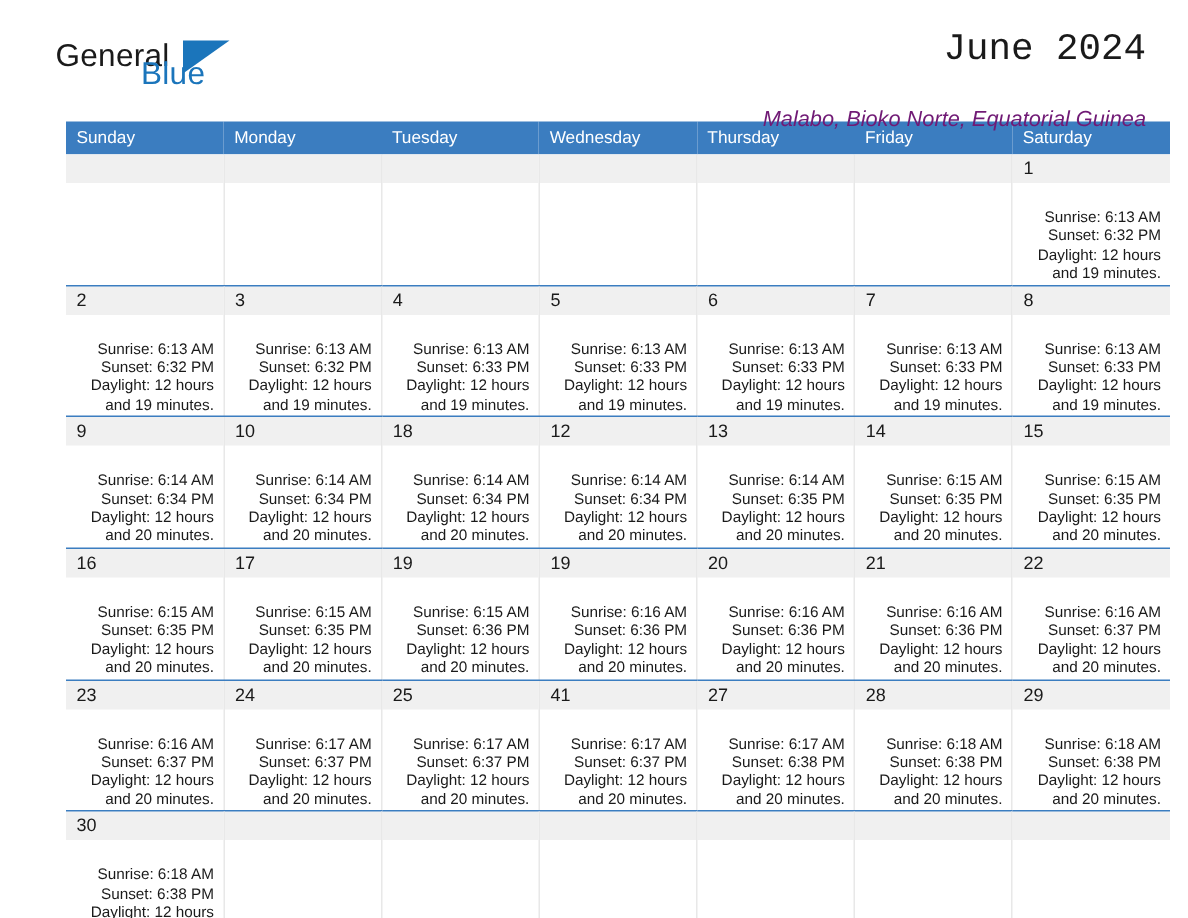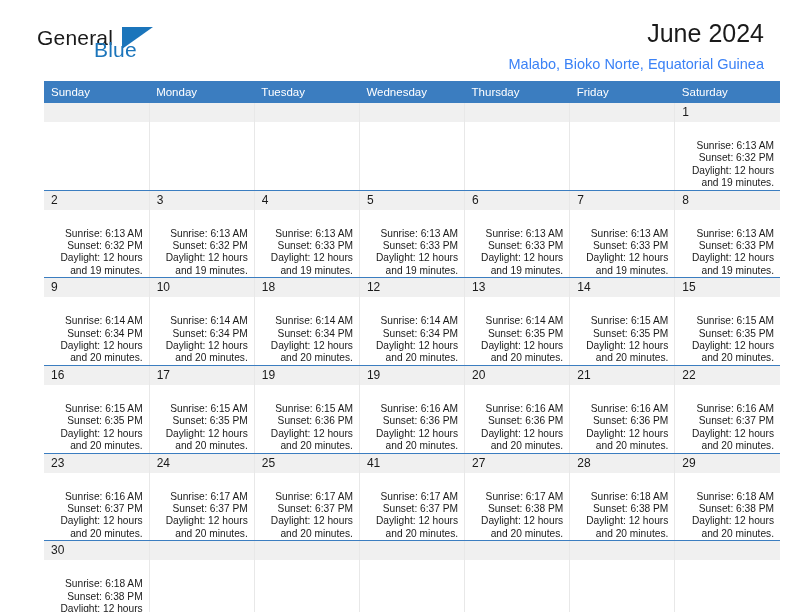--- a/index.html
+++ b/index.html
@@ -70,28 +70,30 @@
     right: 0;
     top: 18px;
     text-align: right;
   }
   .cal-title {
     font-size: 25px;
     font-weight: normal;
     color: #1a1a1a;
     line-height: 30px;
     white-space: nowrap;
+    font-family: Liberation Mono, monospace;
   }
   .cal-subtitle {
     font-size: 14.5px;
     font-weight: normal;
-    color: #3b82f6;
+    color: #701a75;
     line-height: 22px;
-    margin-top: 5px;
+    margin-top: 21px;
     white-space: nowrap;
+    font-style: italic;
   }
 
   
   .calendar {
     margin: 9px 28px 0 44px;
     width: 736px;
     border-collapse: collapse;
     table-layout: fixed;
   }
   .calendar th {

